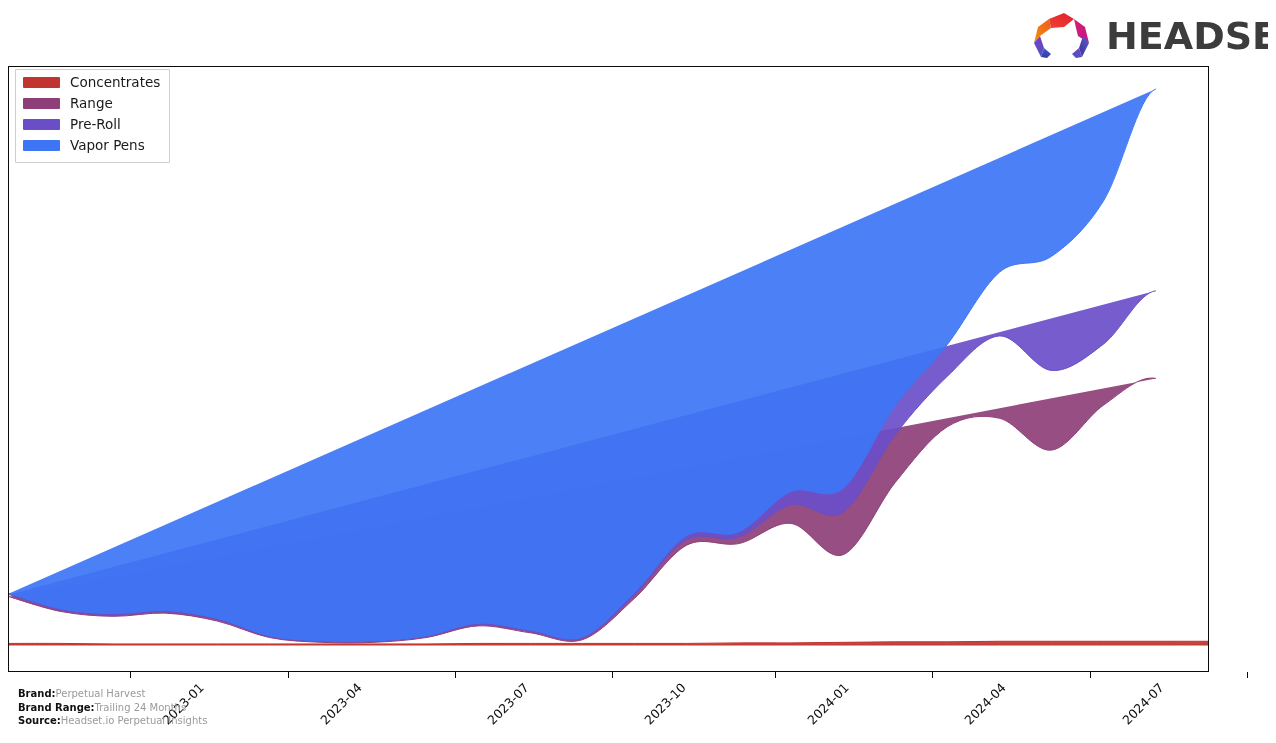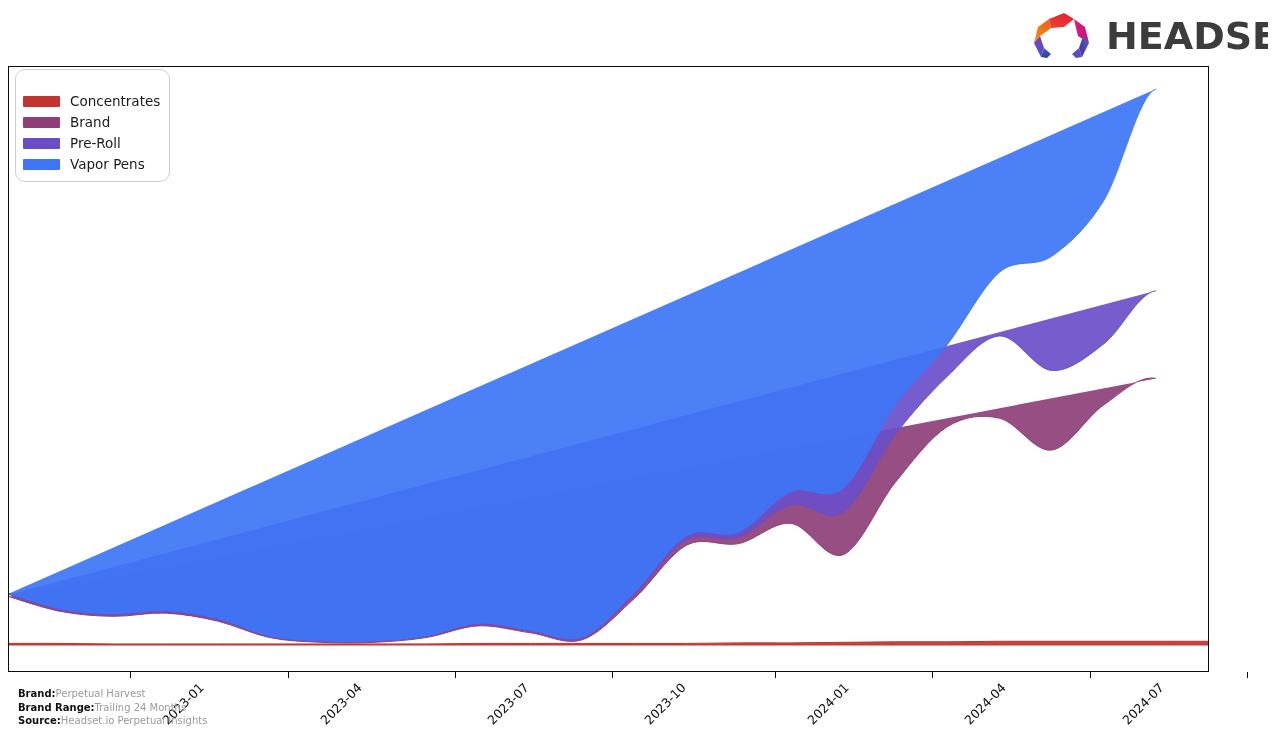--- a/index.html
+++ b/index.html
@@ -62,22 +62,22 @@
     top: 0;
   }
 
   
   #legend {
     position: absolute;
     left: 15px;
     top: 69px;
     background: #ffffff;
     border: 1px solid #cfcfcf;
-    border-radius: 10px;
-    padding: 21px 9px 6px 7px;
+    border-radius: 1px;
+    padding: 2px 9px 6px 7px;
     z-index: 8;
   }
   .legend-row {
     display: flex;
     align-items: center;
     height: 21px;
   }
   .legend-swatch {
     width: 37px;
     height: 11px;
@@ -194,21 +194,21 @@
     </svg>
   </div>
 
   <div id="legend">
       <div class="legend-row">
         <span class="legend-swatch" style="background: rgb(193, 52, 47);"></span>
         <span class="legend-label">Concentrates</span>
       </div>
       <div class="legend-row">
         <span class="legend-swatch" style="background: rgb(142, 63, 119);"></span>
-        <span class="legend-label">Brand</span>
+        <span class="legend-label">Range</span>
       </div>
       <div class="legend-row">
         <span class="legend-swatch" style="background: rgb(106, 78, 200);"></span>
         <span class="legend-label">Pre-Roll</span>
       </div>
       <div class="legend-row">
         <span class="legend-swatch" style="background: rgb(61, 117, 245);"></span>
         <span class="legend-label">Vapor Pens</span>
       </div>
     </div>

